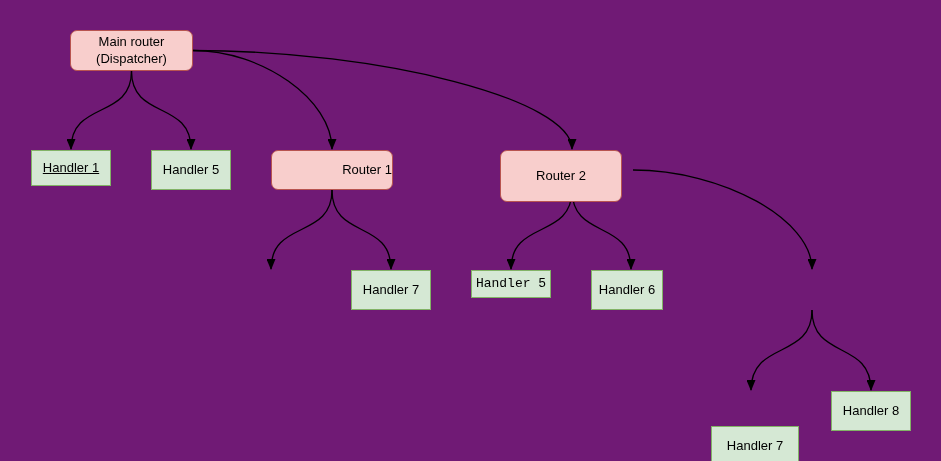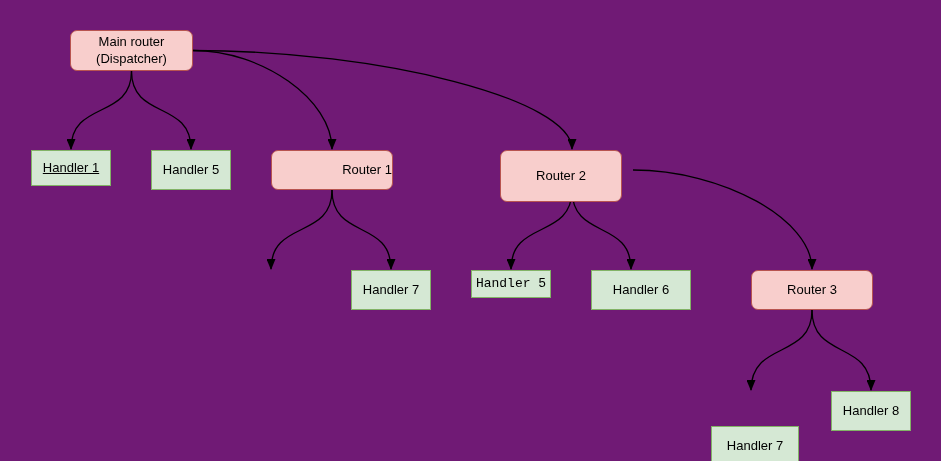--- a/index.html
+++ b/index.html
@@ -84,25 +84,22 @@
       </div>
       <div class="node router" style="left: 500px; top: 150px; width: 122px; height: 52px;">
         <span class="label">Router 2</span>
       </div>
       <div class="node handler" style="left: 351px; top: 270px; width: 80px; height: 40px;">
         <span class="label">Handler 7</span>
       </div>
       <div class="node handler" style="left: 471px; top: 270px; width: 80px; height: 28px; font-family: Liberation Mono, monospace;">
         <span class="label">Handler 5</span>
       </div>
-      <div class="node handler" style="left: 591px; top: 270px; width: 100px; height: 40px;">
+      <div class="node handler" style="left: 591px; top: 270px; width: 72px; height: 40px;">
         <span class="label">Handler 6</span>
-      </div>
-      <div class="node router" style="left: 751px; top: 270px; width: 122px; height: 40px;">
-        <span class="label">Router 3</span>
       </div>
       <div class="node handler" style="left: 711px; top: 391px; width: 88px; height: 40px; margin-top: 35px;">
         <span class="label">Handler 7</span>
       </div>
       <div class="node handler" style="left: 831px; top: 391px; width: 80px; height: 40px;">
         <span class="label">Handler 8</span>
       </div>
     </div>
 </div>
 

